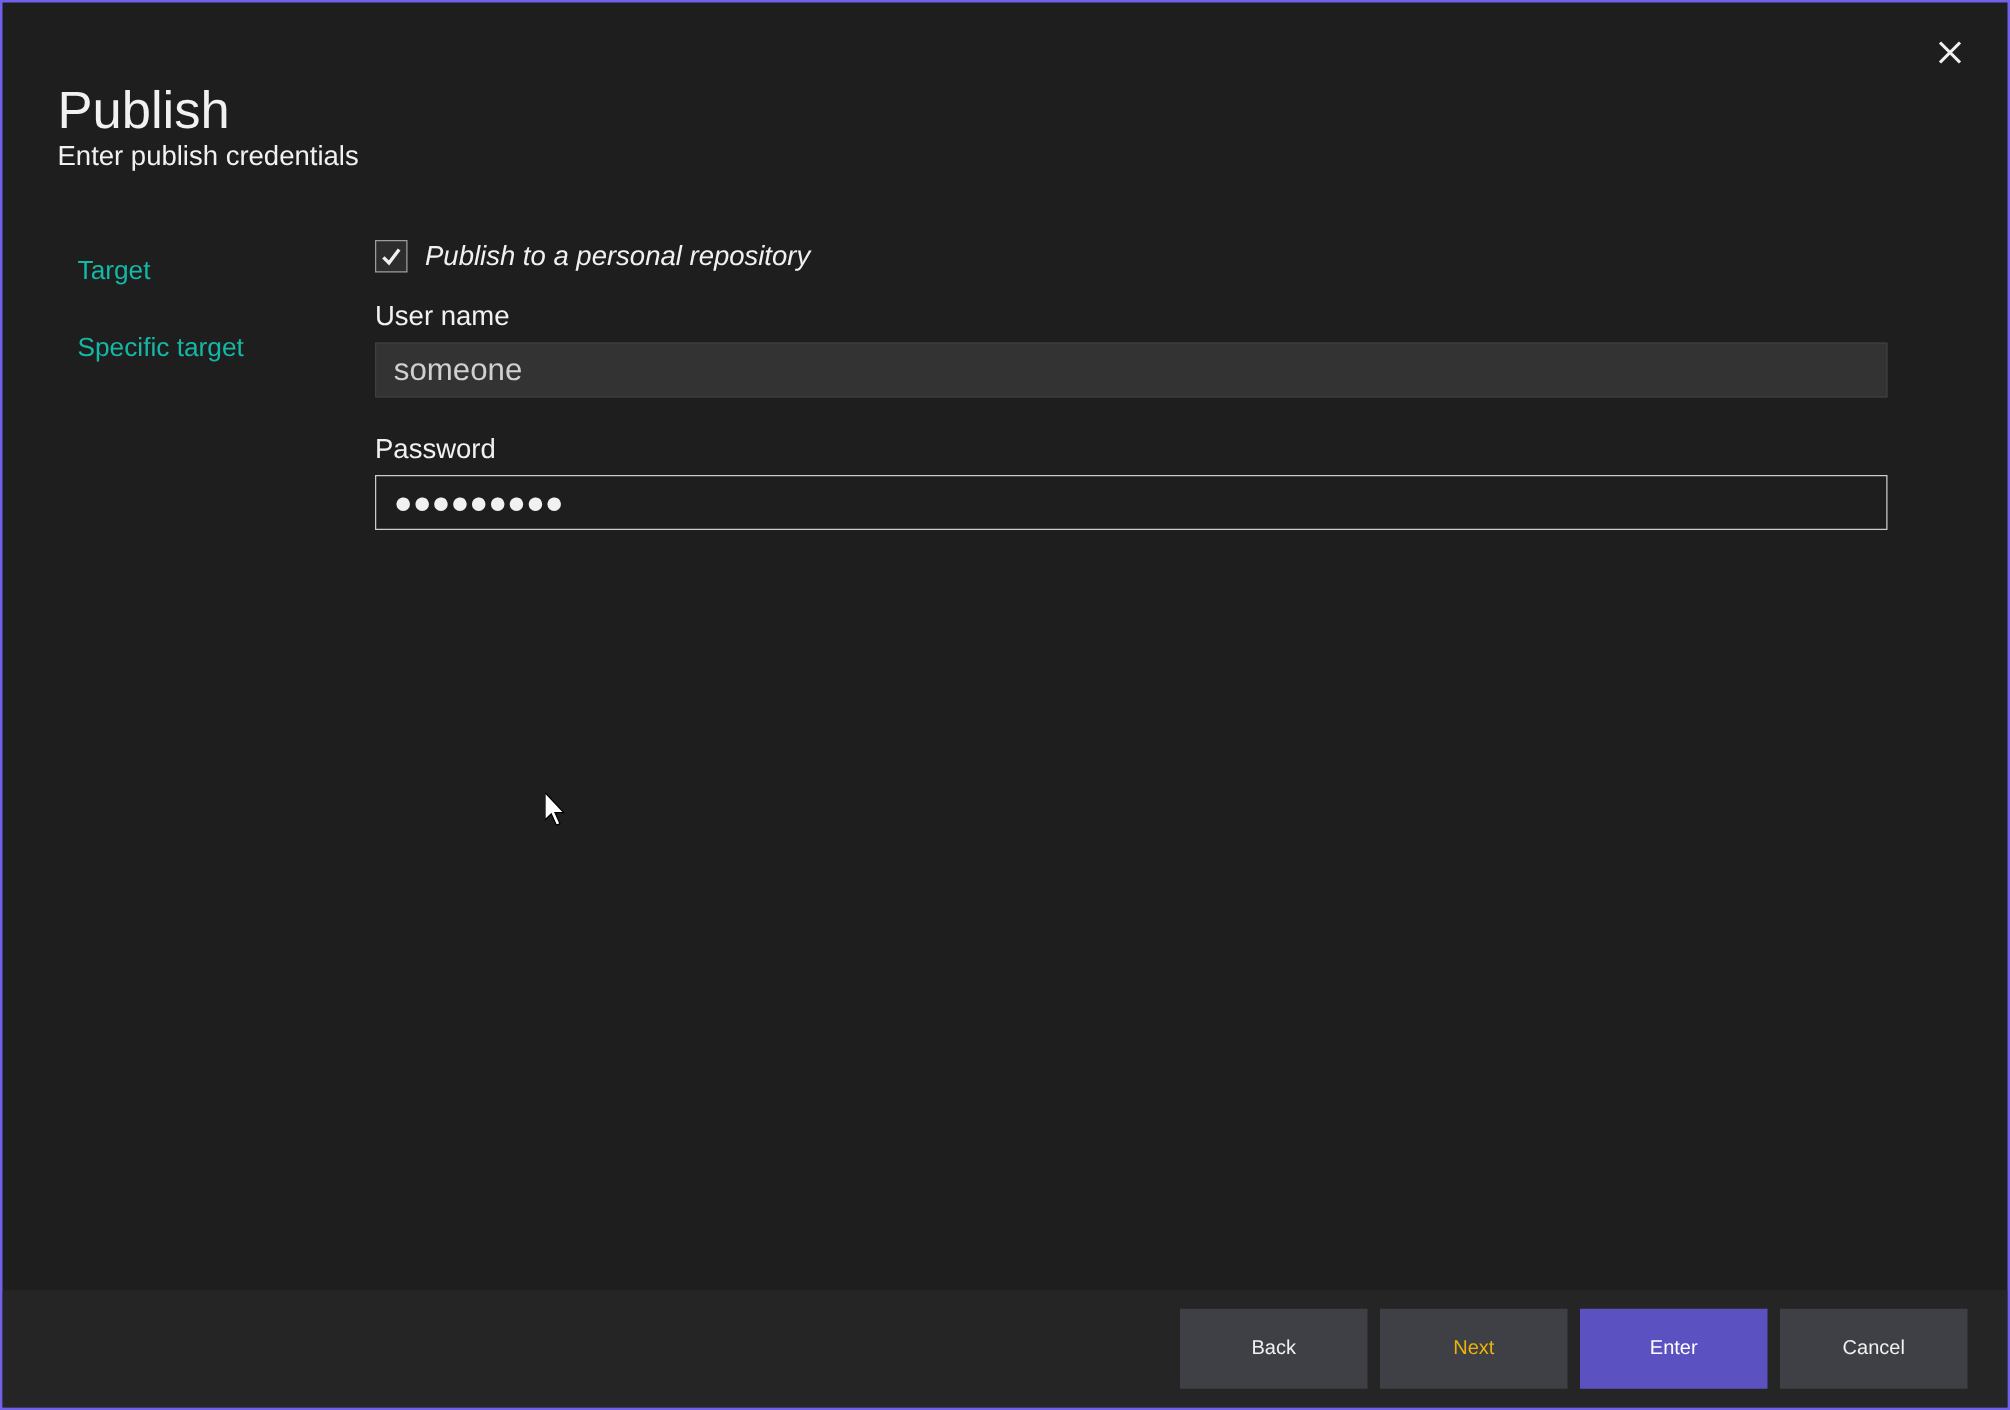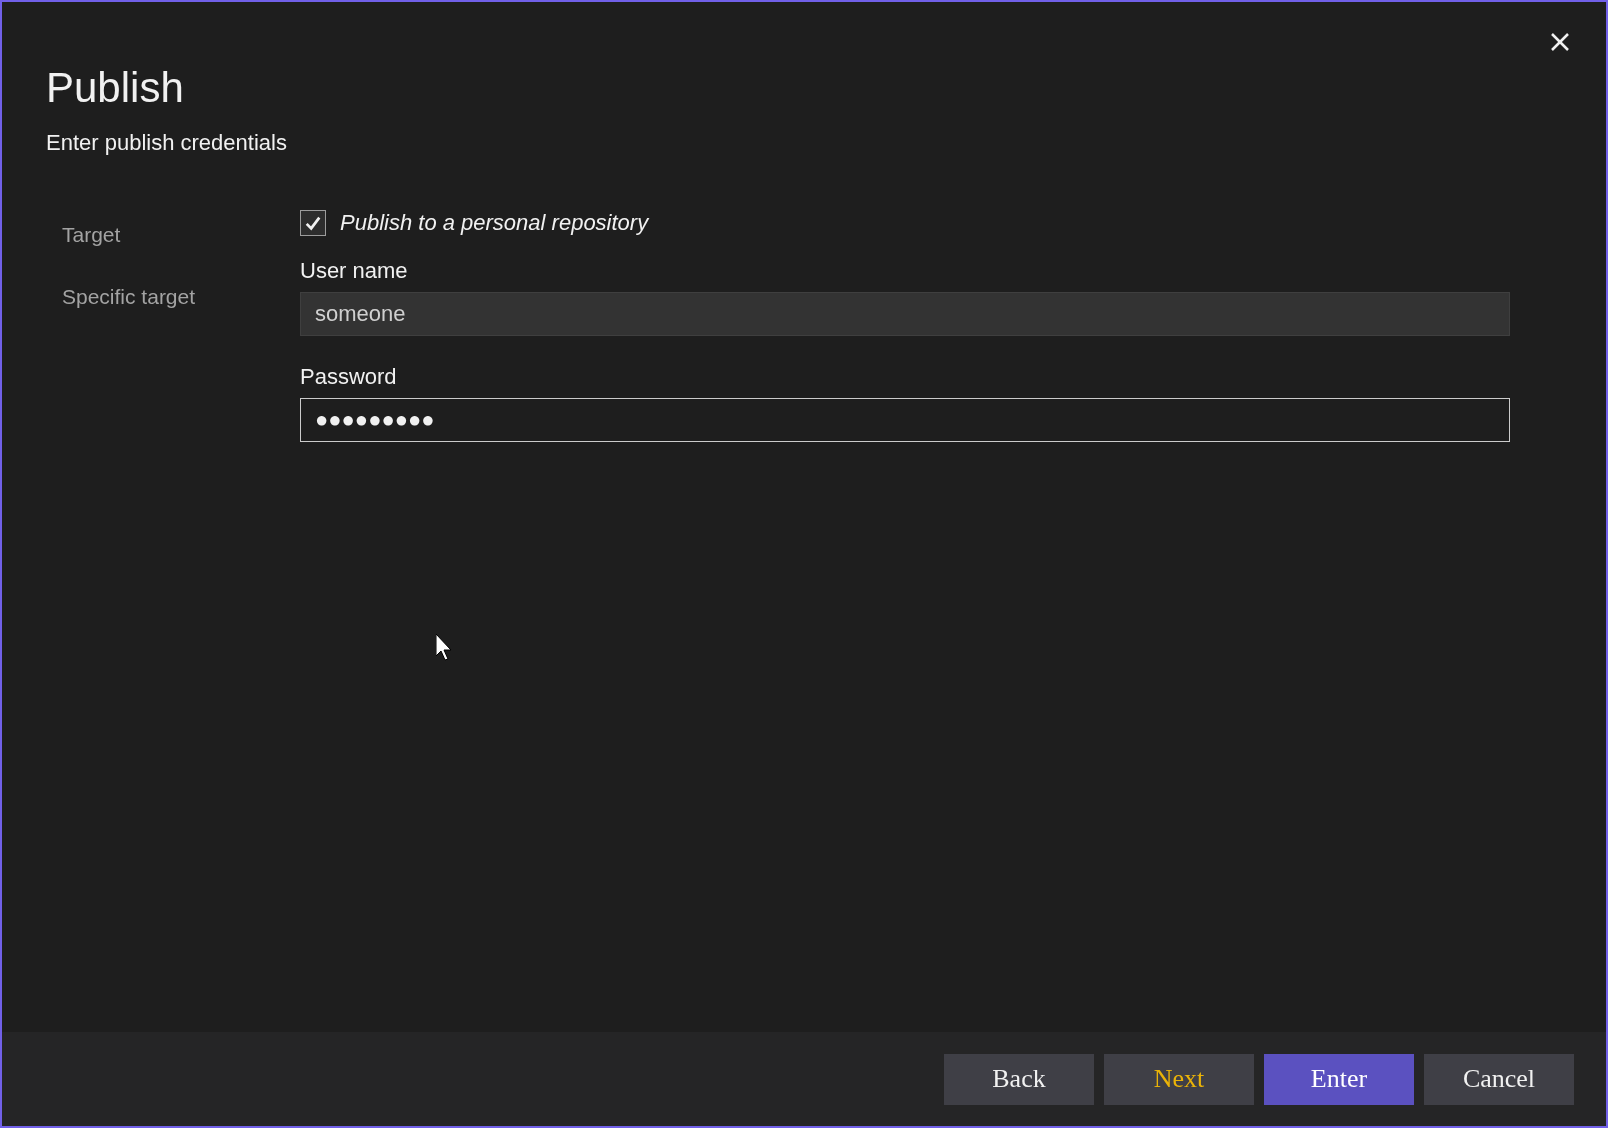--- a/index.html
+++ b/index.html
@@ -39,21 +39,20 @@
     }
     
     .header {
       padding: 62px 44px 0 44px;
     }
     
     .title {
       font-size: 42px;
       font-weight: 300;
       color: #f1f1f1;
-      margin-bottom: 18px;
     }
     
     .subtitle {
       font-size: 22px;
       font-weight: 400;
       color: #f1f1f1;
     }
     
     .body {
       display: flex;
@@ -64,21 +63,21 @@
       width: 222px;
       flex-shrink: 0;
     }
     
     .sidebar-item {
       height: 62px;
       display: flex;
       align-items: center;
       padding-left: 16px;
       font-size: 21px;
-      color: #a3a3a3;
+      color: #14b8a6;
       cursor: pointer;
       position: relative;
     }
     
     .sidebar-item.active {
       background: #333333;
     }
     
     .sidebar-item.active::after {
       content: "";
@@ -137,21 +136,21 @@
       color: #f1f1f1;
       margin-bottom: 8px;
     }
     
     .text-input {
       width: 1210px;
       height: 44px;
       background: #333333;
       border: 1px solid #3f3f3f;
       color: #d0d0d0;
-      font-size: 22px;
+      font-size: 25px;
       padding: 0 14px;
       font-family: inherit;
       outline: none;
       margin-bottom: 28px;
     }
     
     .text-input.focused {
       background: #1e1e1e;
       border: 1px solid #cccccc;
       color: #f1f1f1;
@@ -172,26 +171,26 @@
       background: #252526;
       display: flex;
       align-items: center;
       justify-content: flex-end;
       padding-right: 32px;
       gap: 10px;
     }
     
     .btn {
       width: 150px;
-      height: 51px;
+      height: 64px;
       display: flex;
       align-items: center;
       justify-content: center;
-      font-size: 26px;
-      font-family: Liberation Serif, serif;
+      font-size: 16px;
+      font-family: Liberation Sans, sans-serif;
       border: none;
       cursor: pointer;
     }
     
     .btn-default {
       background: #3f3f46;
       color: #f1f1f1;
     }
     
     .btn-disabled {

